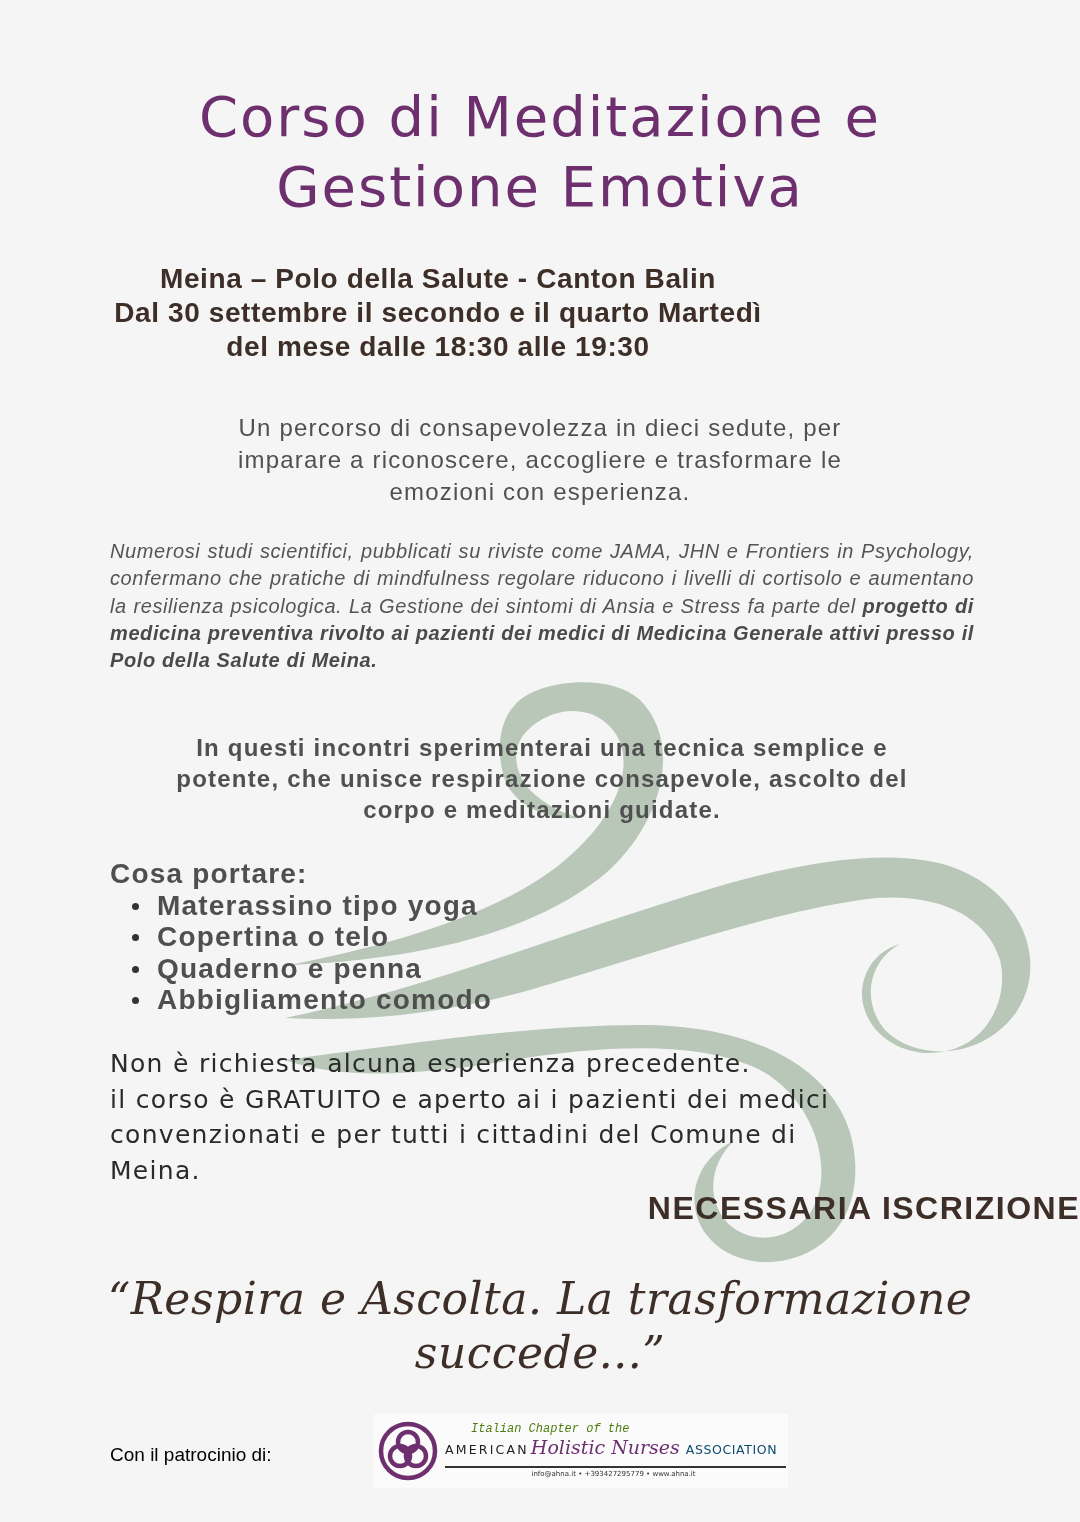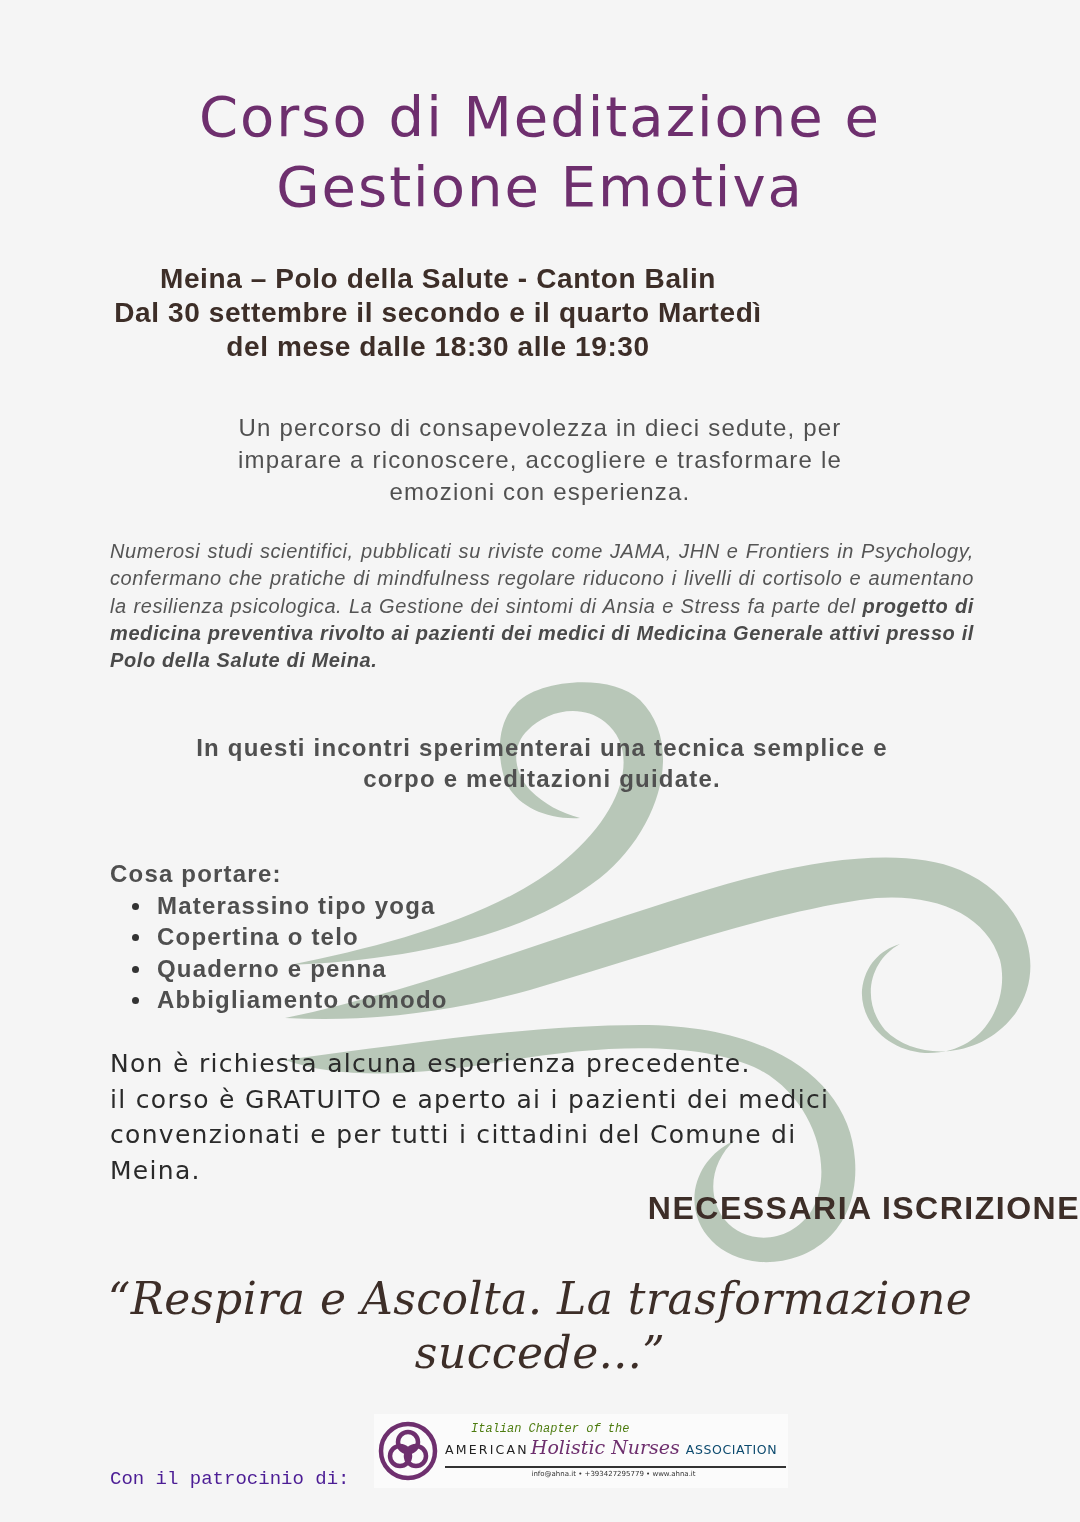--- a/index.html
+++ b/index.html
@@ -81,21 +81,21 @@
       line-height: 31px;
       letter-spacing: 1.2px;
     }
     .bring {
       position: absolute;
       left: 110px;
       top: 858px;
       color: #4f4f4f;
       font-family: "Liberation Sans", sans-serif;
       font-weight: bold;
-      font-size: 24px;
+      font-size: 28px;
       line-height: 31.5px;
       letter-spacing: 1.2px;
     }
     .bring ul { list-style: none; margin-left: 20px; }
     .bring li { position: relative; padding-left: 27px; }
     .bring li::before {
       content: "";
       position: absolute;
       left: 2px; top: 13px;
       width: 7px; height: 7px;
@@ -134,25 +134,24 @@
       font-family: "DejaVu Serif", serif;
       font-style: italic;
       font-size: 44px;
       line-height: 54px;
       letter-spacing: 0.5px;
     }
     .patronage-label {
       position: absolute;
       left: 110px;
       top: 1443px;
-      color: #4c1d95;
-      font-family: Liberation Mono, monospace;
+      color: #000000;
+      font-family: Liberation Sans, sans-serif;
       font-size: 19px;
       line-height: 24px;
-      margin-top: 24px;
     }
     .logo {
       position: absolute;
       left: 374px; top: 1414px;
       width: 414px; height: 74px;
       background: #fbfbfb;
       display: flex;
       align-items: center;
     }
     .logo-mark { width: 62px; height: 62px; margin-left: 3px; flex: 0 0 auto; }
@@ -266,20 +265,21 @@
   <div class="intro">
     <div>Un percorso di consapevolezza in dieci sedute, per</div>
     <div>imparare a riconoscere, accogliere e trasformare le</div>
     <div>emozioni con esperienza.</div>
   </div>
 
   <p class="studies"><span>Numerosi studi scientifici, pubblicati su riviste come JAMA, JHN e Frontiers in Psychology, confermano che pratiche di mindfulness regolare riducono i livelli di cortisolo e aumentano la resilienza psicologica. La Gestione dei sintomi di Ansia e Stress fa parte del </span><b>progetto di medicina preventiva rivolto ai pazienti dei medici di Medicina Generale attivi presso il Polo della Salute di Meina.</b></p>
 
   <div class="technique">
     <div>In questi incontri sperimenterai una tecnica semplice e</div>
+    <div>potente, che unisce respirazione consapevole, ascolto del</div>
     <div>corpo e meditazioni guidate.</div>
   </div>
 
   <div class="bring">
     <div>Cosa portare:</div>
     <ul>
       <li>Materassino tipo yoga</li>
       <li>Copertina o telo</li>
       <li>Quaderno e penna</li>
       <li>Abbigliamento comodo</li>

